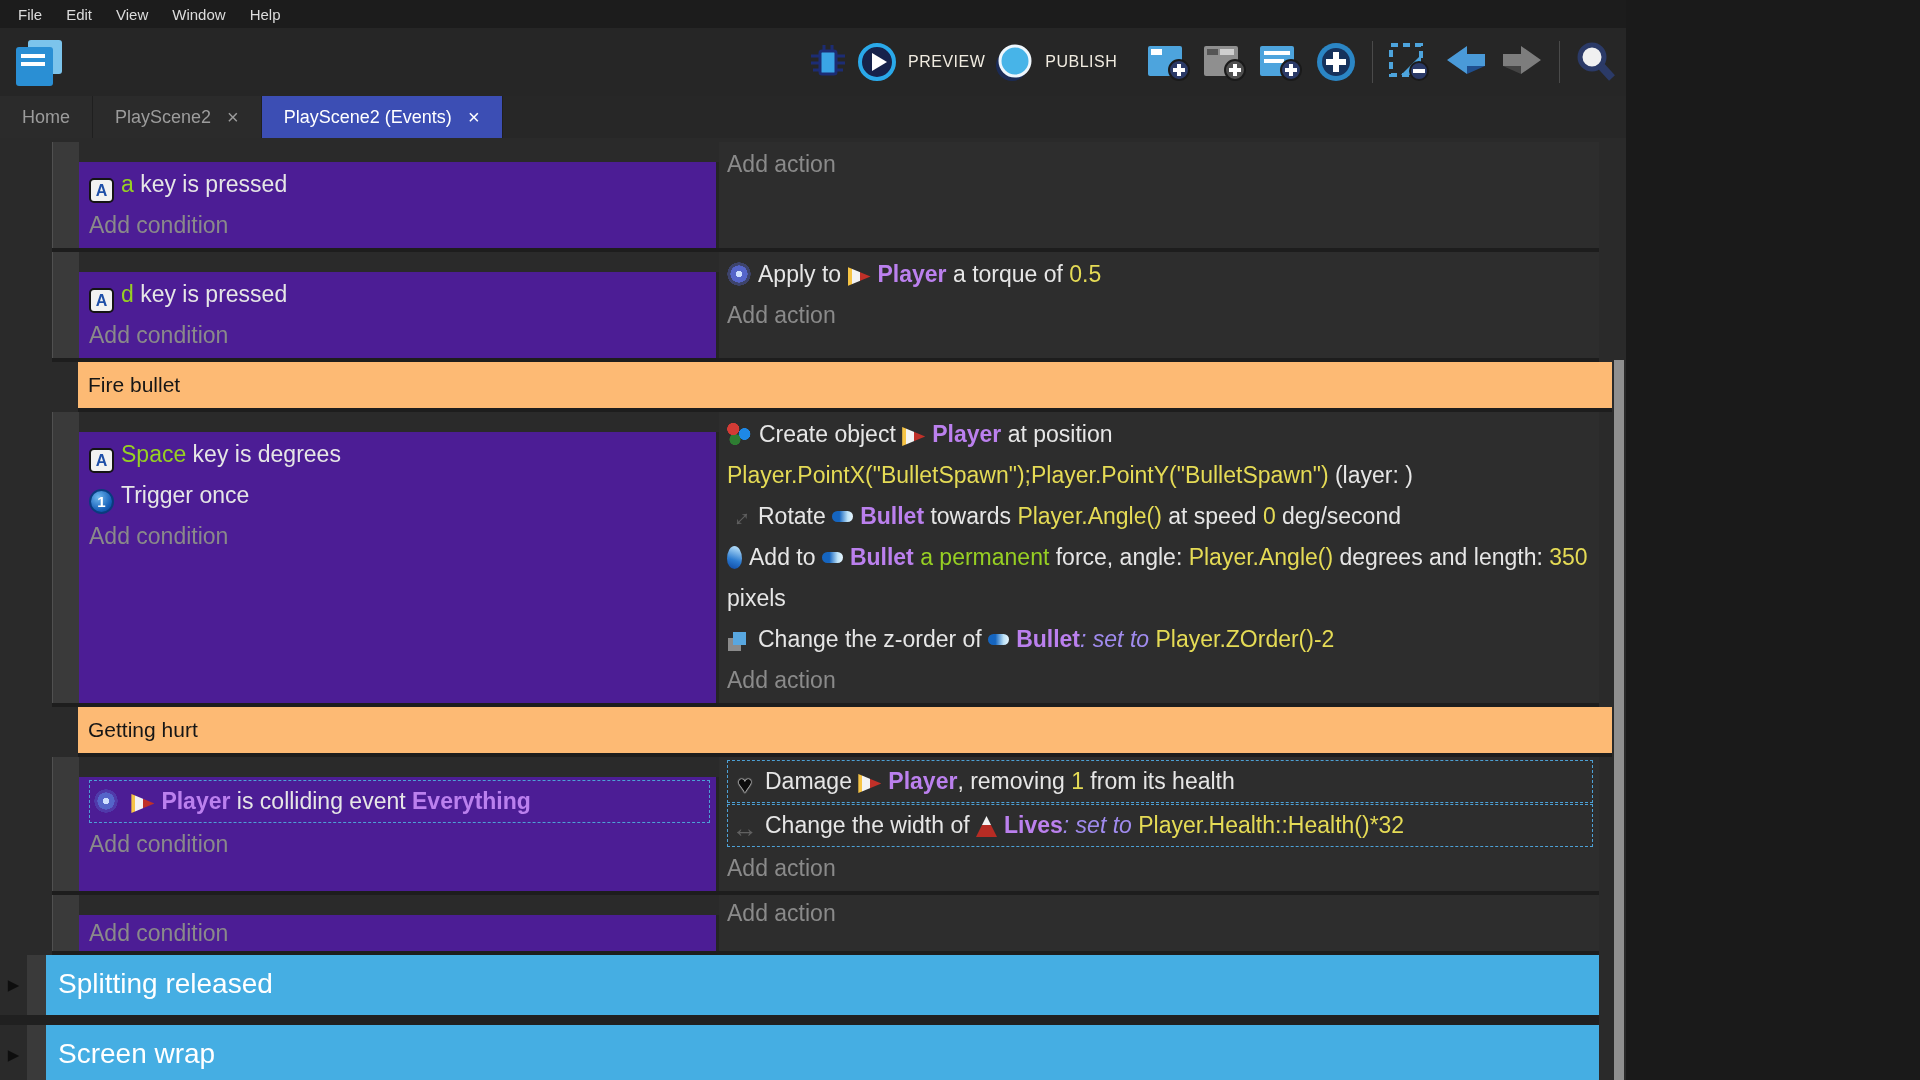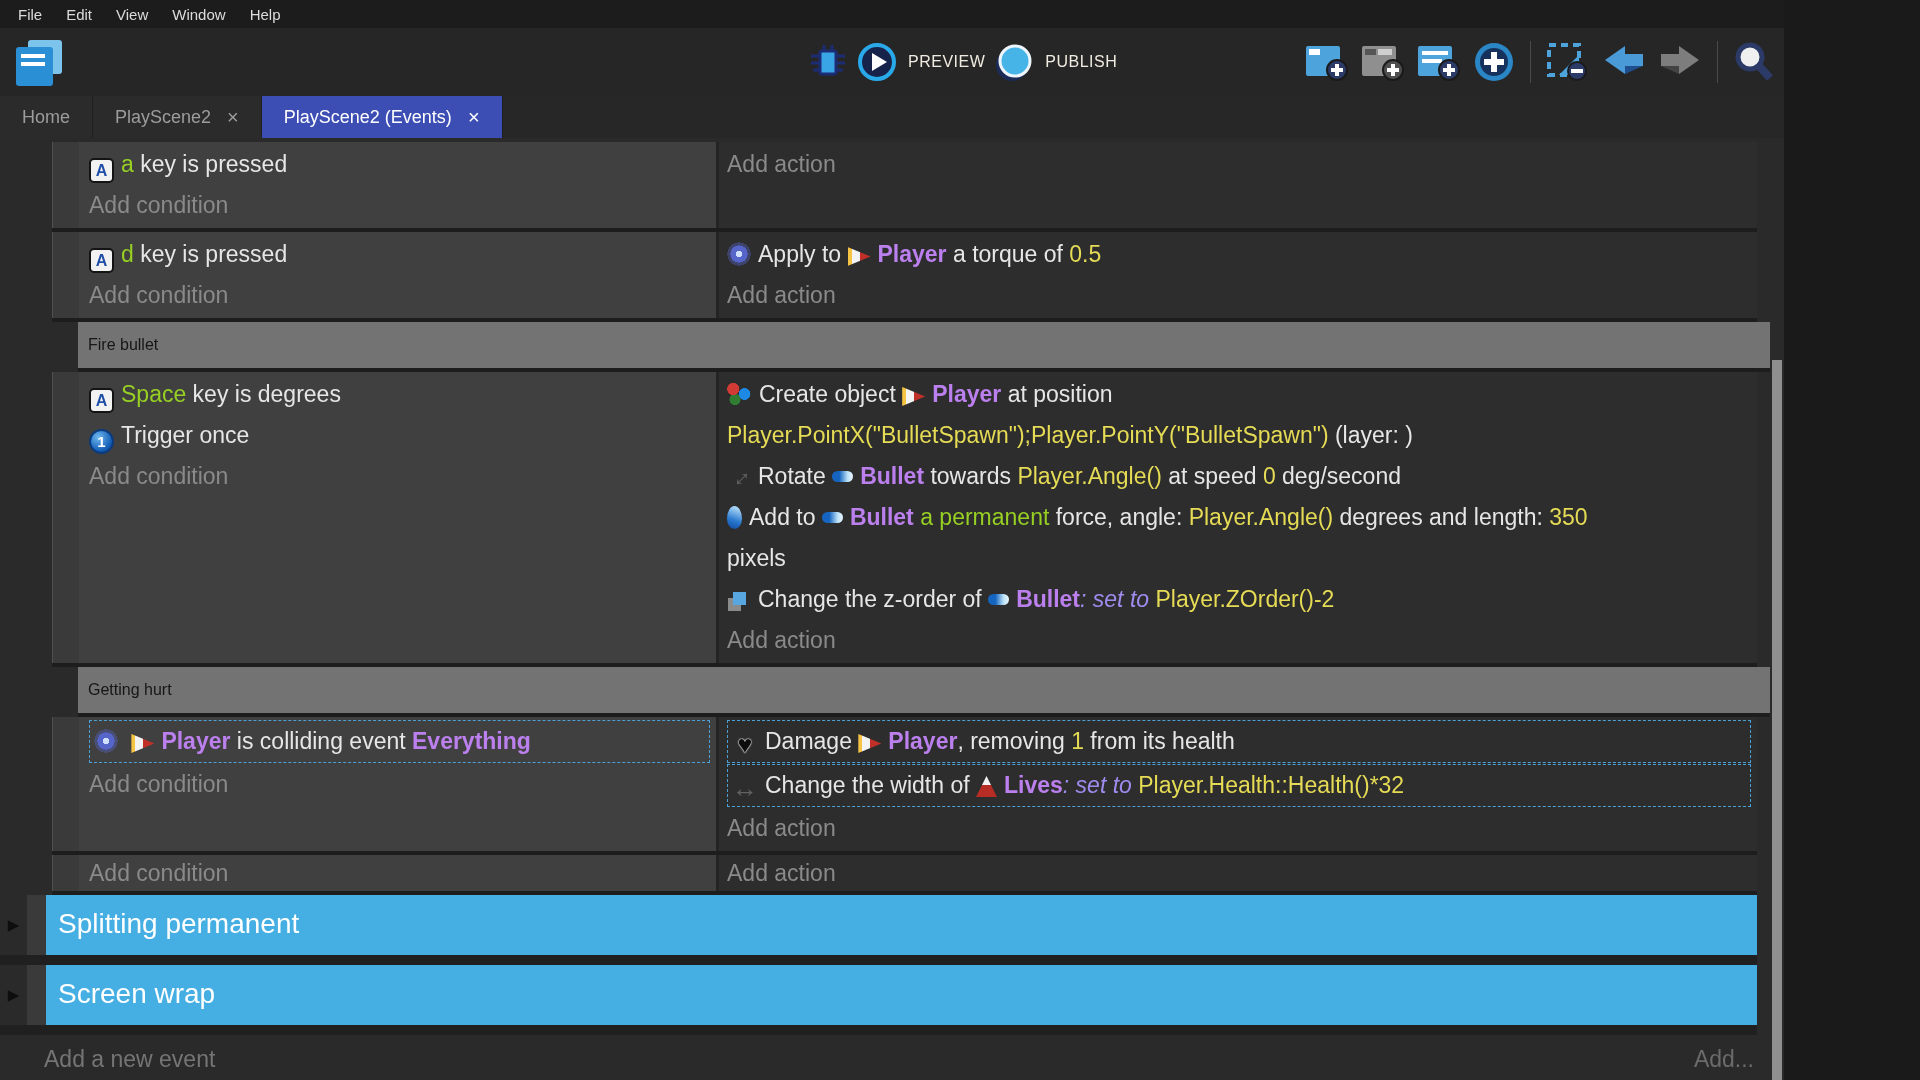--- a/index.html
+++ b/index.html
@@ -1,16 +1,16 @@
 <!DOCTYPE html>
 <html><head>
 <meta charset="utf-8">
 <style>
   html,body{margin:0;padding:0;background:#1a1a1a;}
-  .app{position:relative;width:1784px;height:1080px;background:#2a2a2a;overflow:hidden;
+  .app{position:relative;width:1626px;height:1080px;background:#2a2a2a;overflow:hidden;
        font-family:"Liberation Sans","DejaVu Sans",sans-serif;color:#e6e6e6;}
 
   
   .menubar{height:28px;background:#1c1c1c;display:flex;align-items:center;padding-left:6px;}
   .menubar .mitem{color:#dcdcdc;font-size:15px;padding:0 12px;cursor:default;}
 
   
   .toolbar{height:68px;background:#262626;position:relative;}
   .logo{position:absolute;left:16px;top:12px;width:46px;height:46px;}
   .logo .back{position:absolute;right:0;top:0;width:34px;height:34px;background:#7cc4ec;border-radius:3px;}
@@ -28,34 +28,34 @@
   .tabbar{height:42px;background:#272727;display:flex;align-items:stretch;}
   .tab{display:flex;align-items:center;padding:0 22px;font-size:18px;color:#9c9c9c;background:#2b2b2b;
        border-right:1px solid #1f1f1f;cursor:pointer;gap:16px;}
   .tab.active{background:#3c4eb4;color:#ffffff;}
   .tab .x{font-size:20px;line-height:1;color:inherit;cursor:pointer;}
 
   
   .sheet{position:relative;height:942px;background:#2a2a2a;padding-top:4px;}
   .erow{display:flex;margin:0 27px 0 52px;border-bottom:4px solid #1d1d1d;}
   .gutter{width:26px;background:#3a3a3a;border-left:1px solid #505050;flex:none;}
-  .cond{width:640px;flex:none;background:#404040;border-right:3px solid #242424;
-        padding:2px 6px 2px 10px;box-sizing:border-box;}
+  .cond{width:640px;flex:none;background:#4c1d95;border-right:3px solid #242424;
+        padding:2px 6px 2px 10px;box-sizing:border-box;margin-top:20px;}
   .act{flex:1;background:#2d2d2d;padding:2px 6px 2px 8px;box-sizing:border-box;}
   .line{font-size:23px;line-height:41px;color:#e6e6e6;}
   .line.add{color:#8a8a8a;cursor:pointer;}
   .line.sel{border:1px dashed #4da1d6;margin:1px 0;padding-left:4px;}
   .seg{white-space:pre-wrap;}
   .seg-w{color:#e6e6e6;}
   .seg-g{color:#97d023;}
   .seg-p{color:#bb80ee;font-weight:700;}
   .seg-y{color:#e5db55;}
   .seg-v{color:#a08bee;font-style:italic;}
 
-  .crow{margin:0 14px 0 78px;background:#737373;color:#161616;font-size:16px;
+  .crow{margin:0 14px 0 78px;background:#fdba74;color:#161616;font-size:21px;
         height:46px;line-height:46px;padding-left:10px;border-bottom:4px solid #1d1d1d;cursor:pointer;}
 
   .grow{display:flex;margin-right:27px;border-bottom:10px solid #202020;height:60px;}
   .garrow{width:27px;flex:none;color:#0e0e0e;font-size:15px;line-height:60px;text-align:center;cursor:pointer;}
   .ggut{width:19px;flex:none;background:#3a3a3a;}
   .gbar{flex:1;background:#45aee3;color:#fff;font-size:28px;line-height:58px;padding-left:12px;cursor:pointer;}
 
   .footer{position:relative;margin-left:44px;margin-right:30px;height:48px;}
   .footer .addnew{font-size:23px;line-height:48px;color:#757575;cursor:pointer;}
   .footer .addbtn{position:absolute;right:0;top:0;font-size:23px;line-height:48px;color:#6b6b6b;cursor:pointer;}
@@ -283,21 +283,21 @@
         <div class="line add" style="line-height:36px;">Add condition</div>
       </div>
       <div class="act" style="padding:0 6px 0 8px;">
         <div class="line add" style="line-height:36px;">Add action</div>
       </div>
     </div>
 
     <div class="grow">
       <span class="garrow">▶</span>
       <div class="ggut"></div>
-      <div class="gbar">Splitting permanent</div>
+      <div class="gbar">Splitting released</div>
     </div>
 
     <div class="grow">
       <span class="garrow">▶</span>
       <div class="ggut"></div>
       <div class="gbar">Screen wrap</div>
     </div>
 
     <div class="footer">
       <span class="addnew">Add a new event</span>

